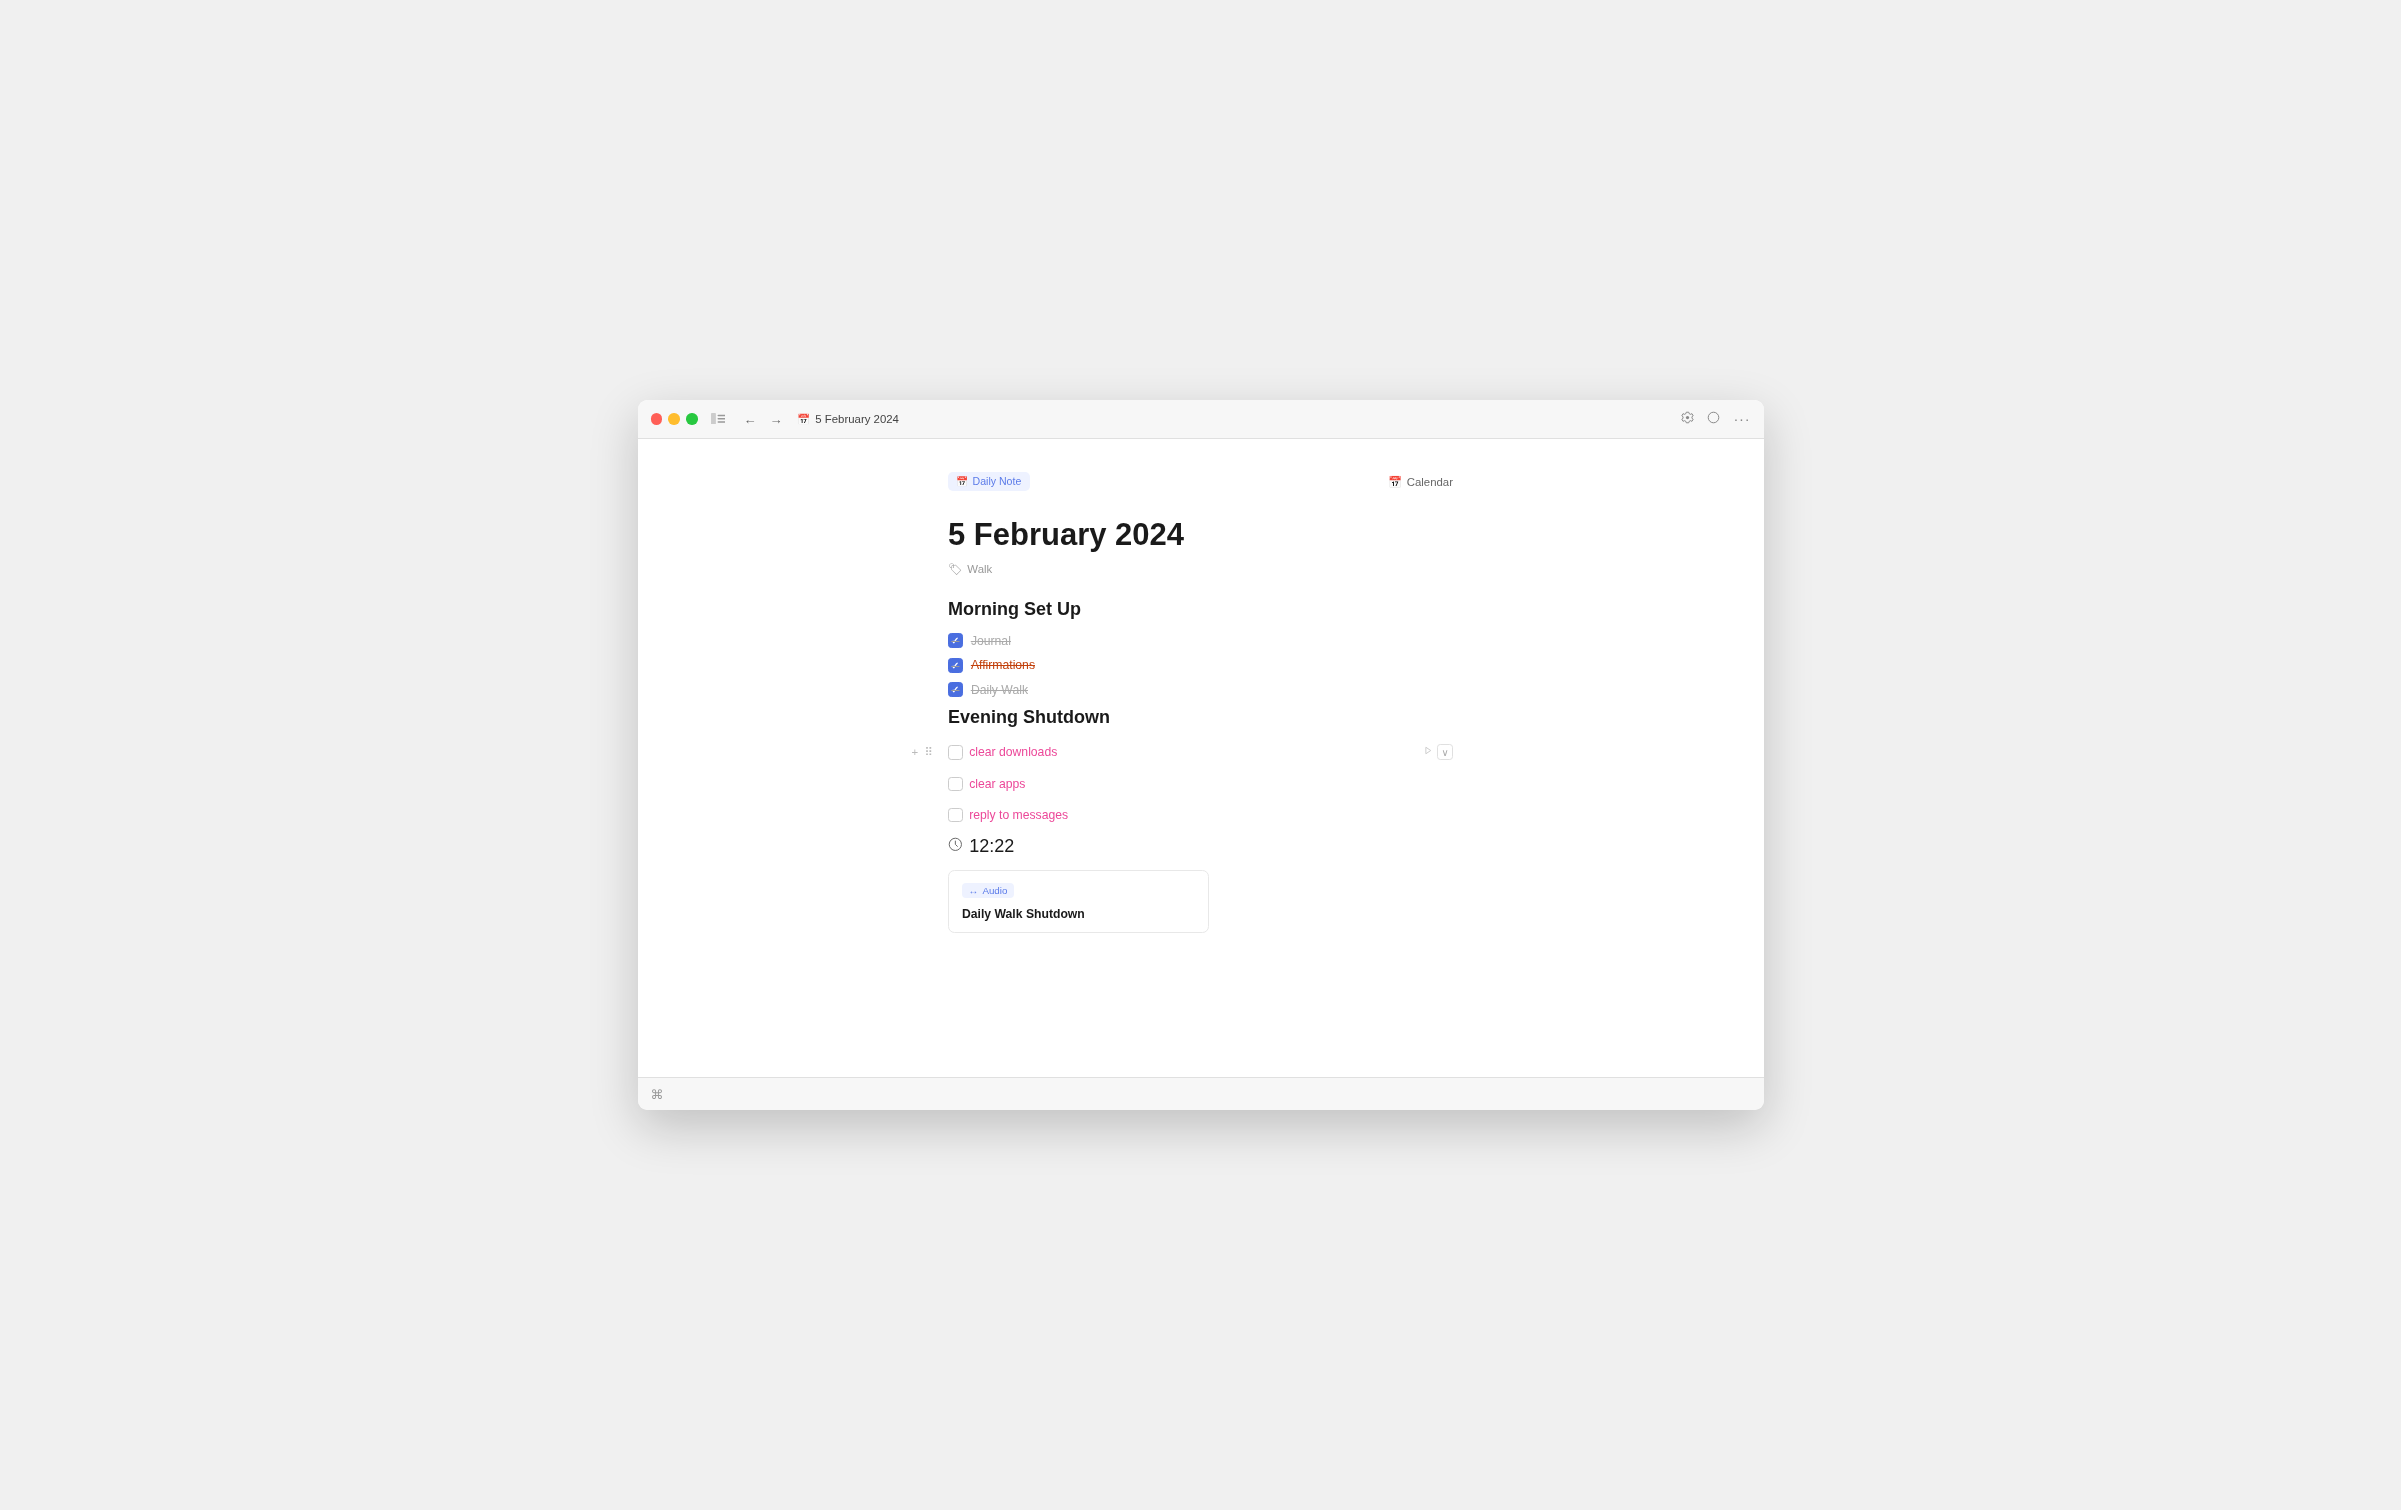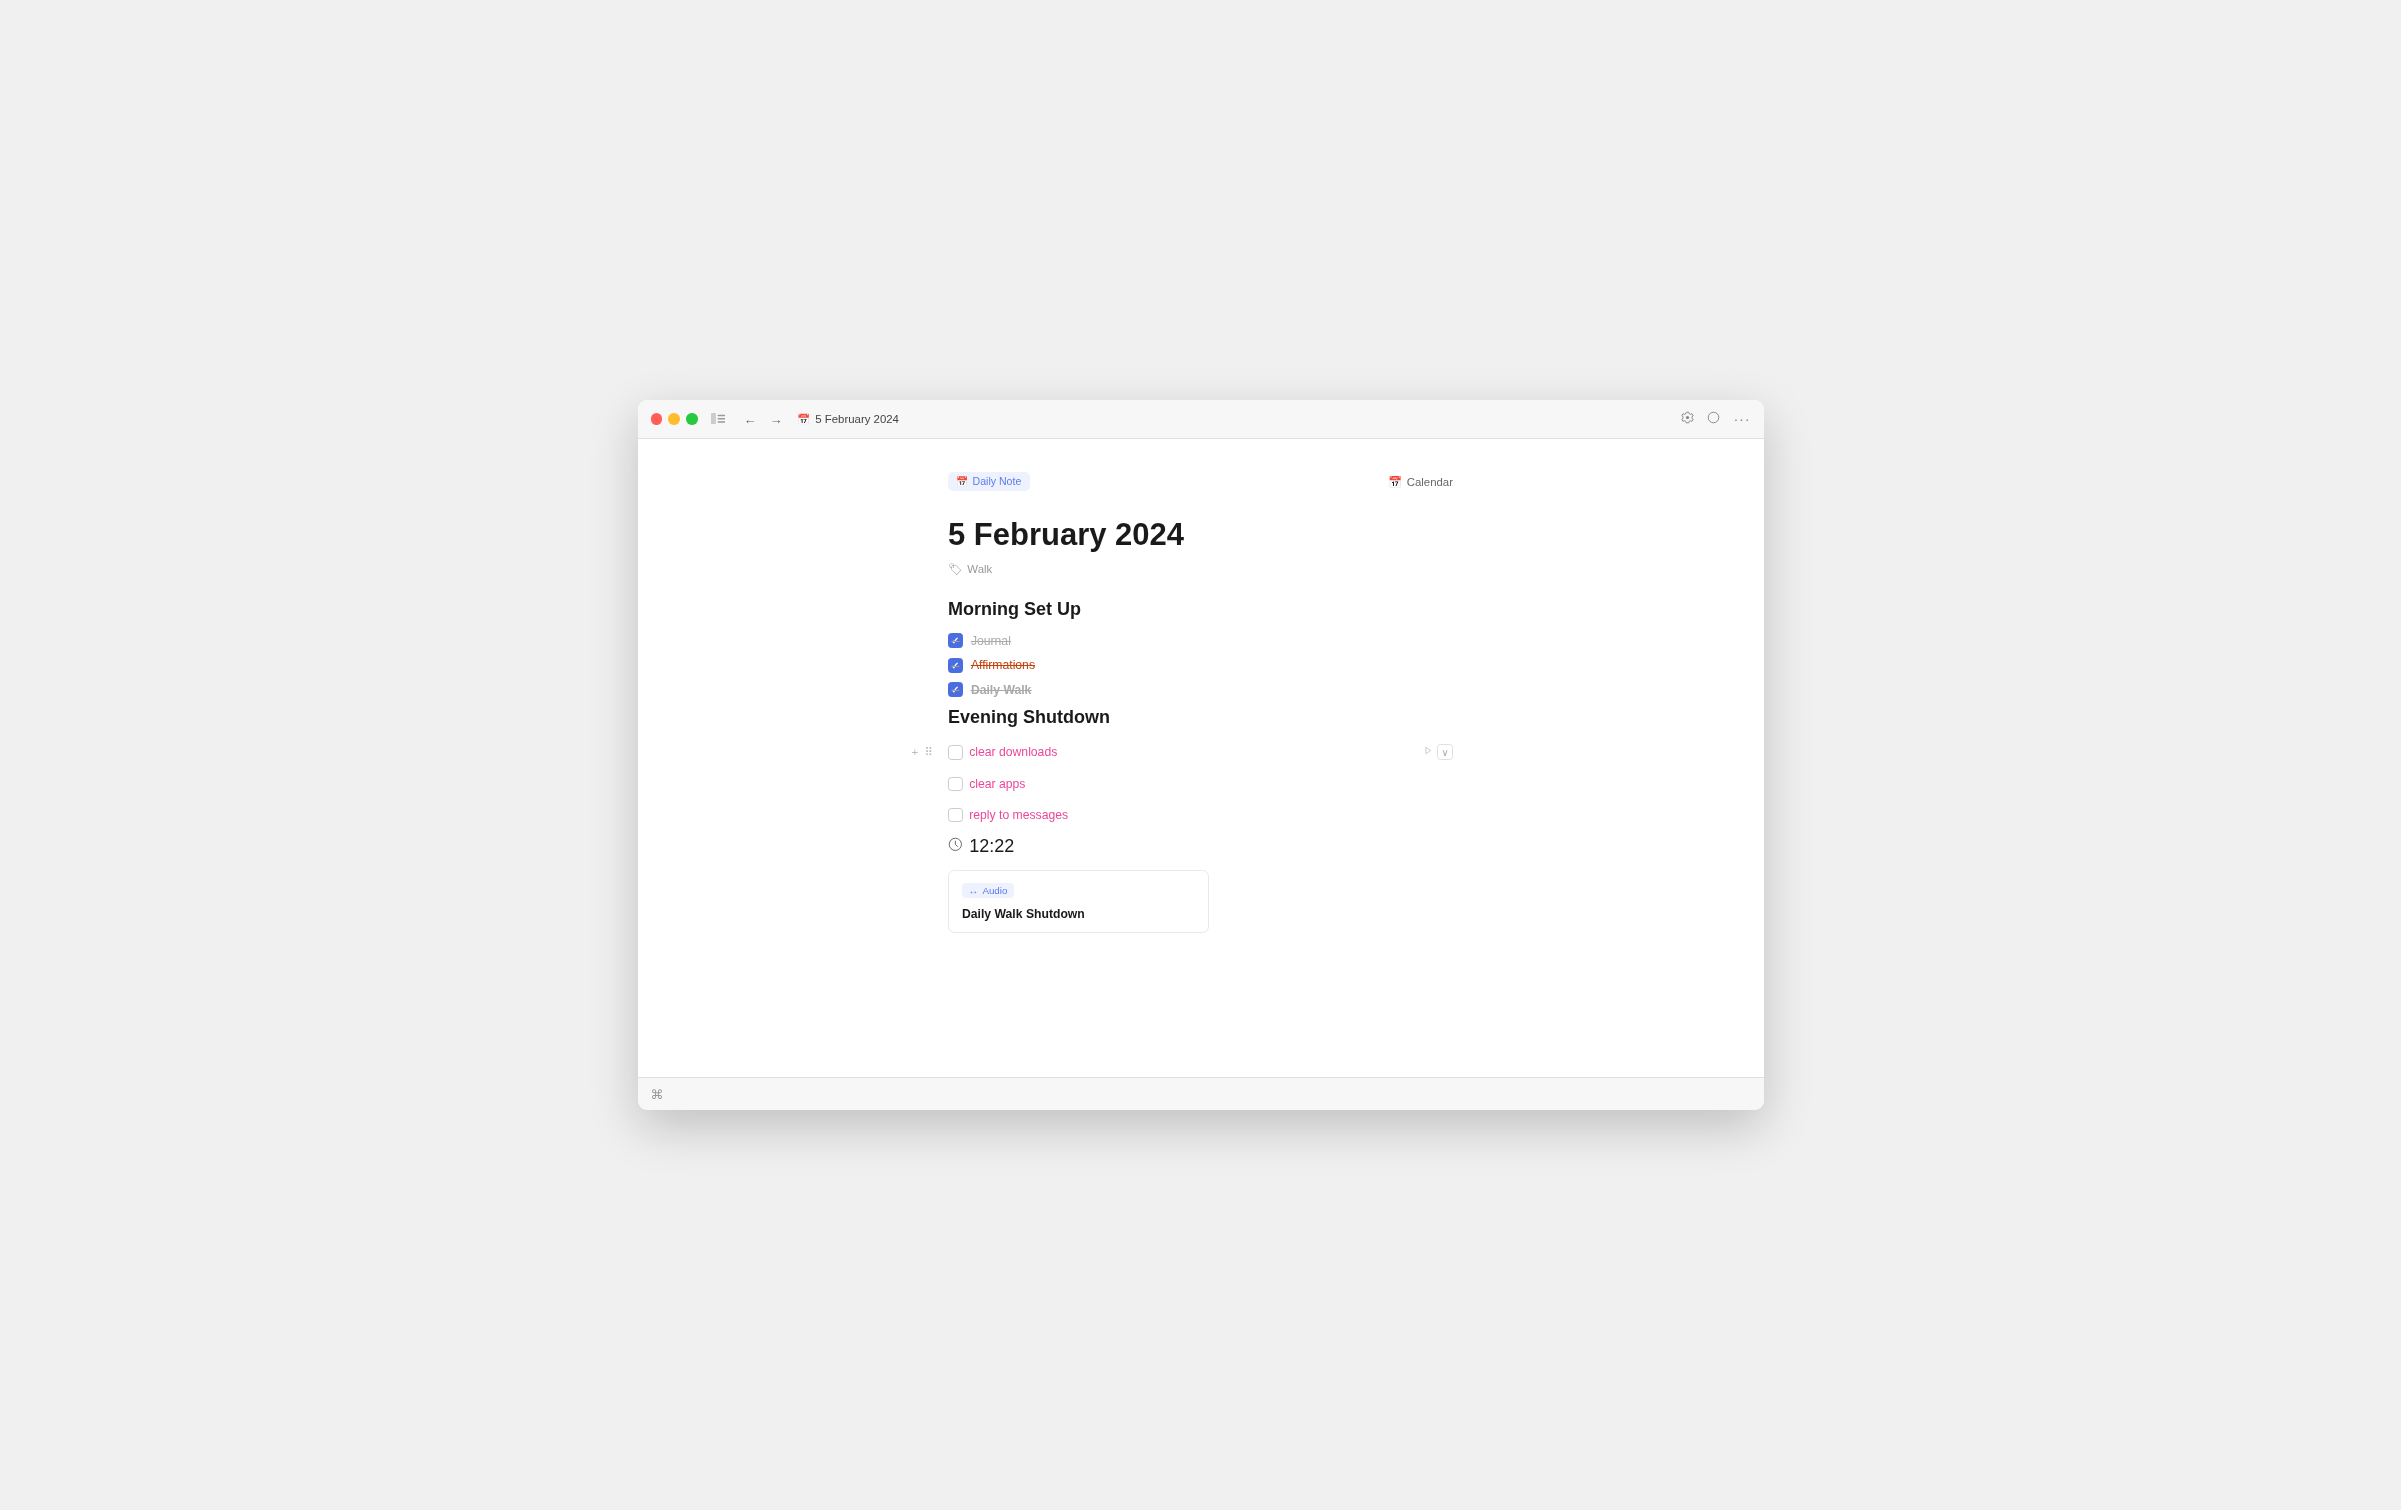--- a/index.html
+++ b/index.html
@@ -413,21 +413,21 @@
         <div class="checklist-item checked">
           <div class="checkbox checked"></div>
           <span style="text-decoration:line-through; color:#aaa;">Journal</span>
         </div>
         <div class="checklist-item checked">
           <div class="checkbox checked"></div>
           <span style="text-decoration:line-through; color:#c2410c;">Affirmations</span>
         </div>
         <div class="checklist-item checked">
           <div class="checkbox checked"></div>
-          <span style="text-decoration:line-through; color:#aaa;font-weight:bold;">Daily Walk</span>
+          <span style="text-decoration:line-through; color:#aaa;">Daily Walk</span>
         </div>
       </div>
 
       <div class="evening-section">
         <h2 class="section-heading">Evening Shutdown</h2>
 
         <div class="todo-row">
           <div class="row-controls">
             <span class="row-control-btn">+</span>
             <span class="row-control-btn">⠿</span>

